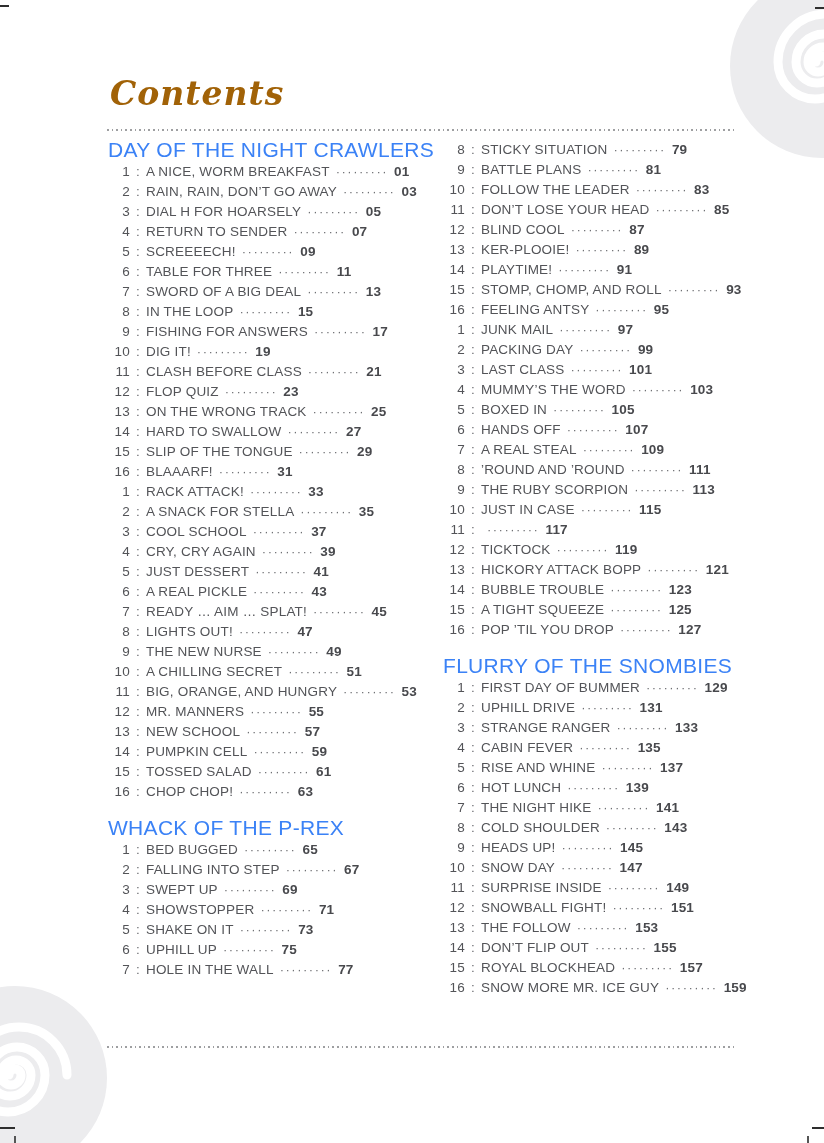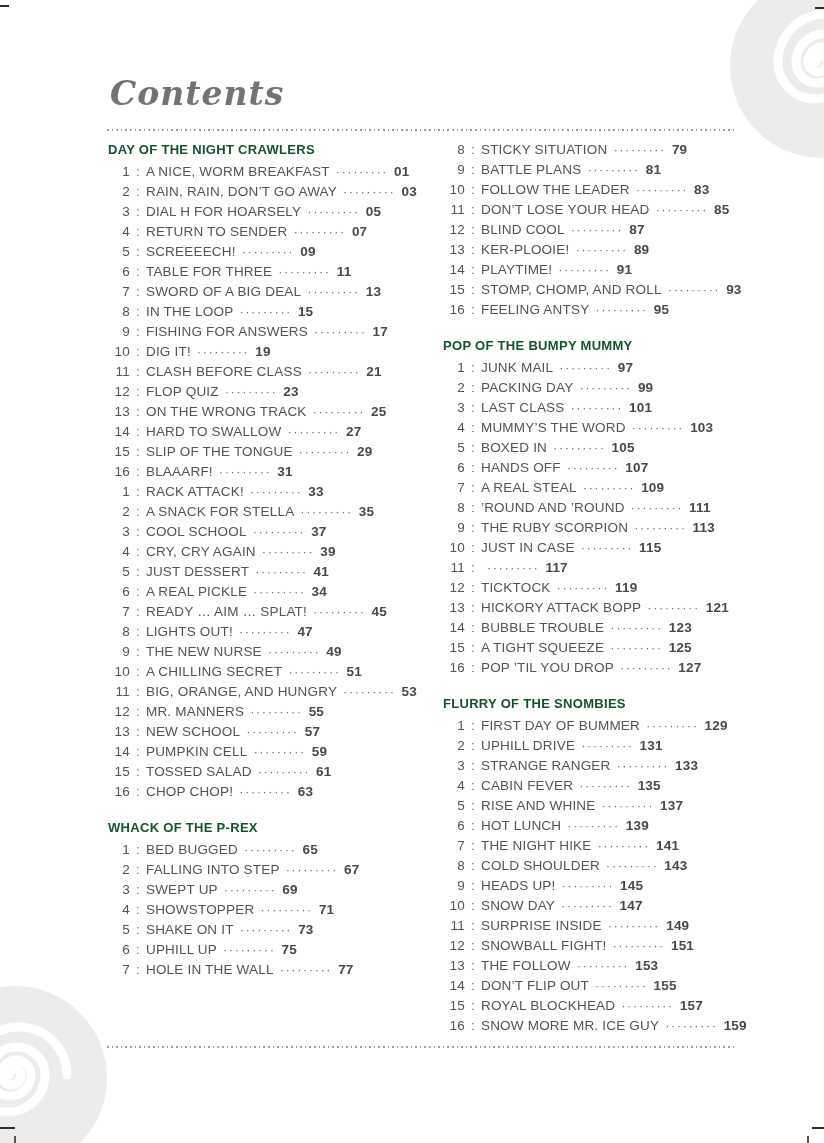--- a/index.html
+++ b/index.html
@@ -9,36 +9,36 @@
     font-family:"Liberation Sans", sans-serif;
   }
   .swirl{position:absolute;pointer-events:none;}
   .swirl-tr{right:-60px;top:-14px;}
   .swirl-bl{left:-95px;top:985px;}
 
   .contents-title{
     position:absolute;left:110px;top:74px;
     font-family:"DejaVu Serif", serif;
     font-style:italic;font-weight:bold;
-    font-size:33px;color:#737373;letter-spacing:1px;
+    font-size:33px;color:#a16207;letter-spacing:1px;
   }
 
   .dotted-rule{
     position:absolute;left:107px;width:630px;height:2px;
     background-image:repeating-linear-gradient(to right,#9e9fa1 0 1.6px,transparent 1.6px 4.6px);
   }
   .rule-top{top:129px;}
   .rule-bottom{top:1046px;}
 
   .toc{position:absolute;left:108px;top:140px;width:640px;display:flex;}
   .col-left{width:335px;flex:none;}
   .col-right{width:305px;flex:none;}
 
   .block-heading{
-    font-size:13px;font-weight:bold;color:#14532d;
+    font-size:21px;font-weight:normal;color:#3b82f6;
     line-height:20px;margin:16px 0 2px;letter-spacing:0.3px;
   }
   .block:first-child .block-heading{margin-top:0;}
 
   .entry{
     display:flex;align-items:baseline;white-space:nowrap;
     line-height:20px;font-size:13.5px;color:#535458;letter-spacing:0.2px;
   }
   .entry .num{width:22px;text-align:right;flex:none;}
   .entry .colon{margin:0 6px;color:#6d6e72;}
@@ -229,21 +229,21 @@
           <span class="colon">:</span>
           <span class="title">JUST DESSERT</span>
           <span class="dots">·········</span>
           <span class="page-num">41</span>
         </div>
         <div class="entry">
           <span class="num">6</span>
           <span class="colon">:</span>
           <span class="title">A REAL PICKLE</span>
           <span class="dots">·········</span>
-          <span class="page-num">34</span>
+          <span class="page-num">43</span>
         </div>
         <div class="entry">
           <span class="num">7</span>
           <span class="colon">:</span>
           <span class="title">READY … AIM … SPLAT!</span>
           <span class="dots">·········</span>
           <span class="page-num">45</span>
         </div>
         <div class="entry">
           <span class="num">8</span>
@@ -422,21 +422,20 @@
         </div>
         <div class="entry">
           <span class="num">16</span>
           <span class="colon">:</span>
           <span class="title">FEELING ANTSY</span>
           <span class="dots">·········</span>
           <span class="page-num">95</span>
         </div>
       </div>
       <div class="block">
-        <div class="block-heading">POP OF THE BUMPY MUMMY</div>
         <div class="entry">
           <span class="num">1</span>
           <span class="colon">:</span>
           <span class="title">JUNK MAIL</span>
           <span class="dots">·········</span>
           <span class="page-num">97</span>
         </div>
         <div class="entry">
           <span class="num">2</span>
           <span class="colon">:</span>

